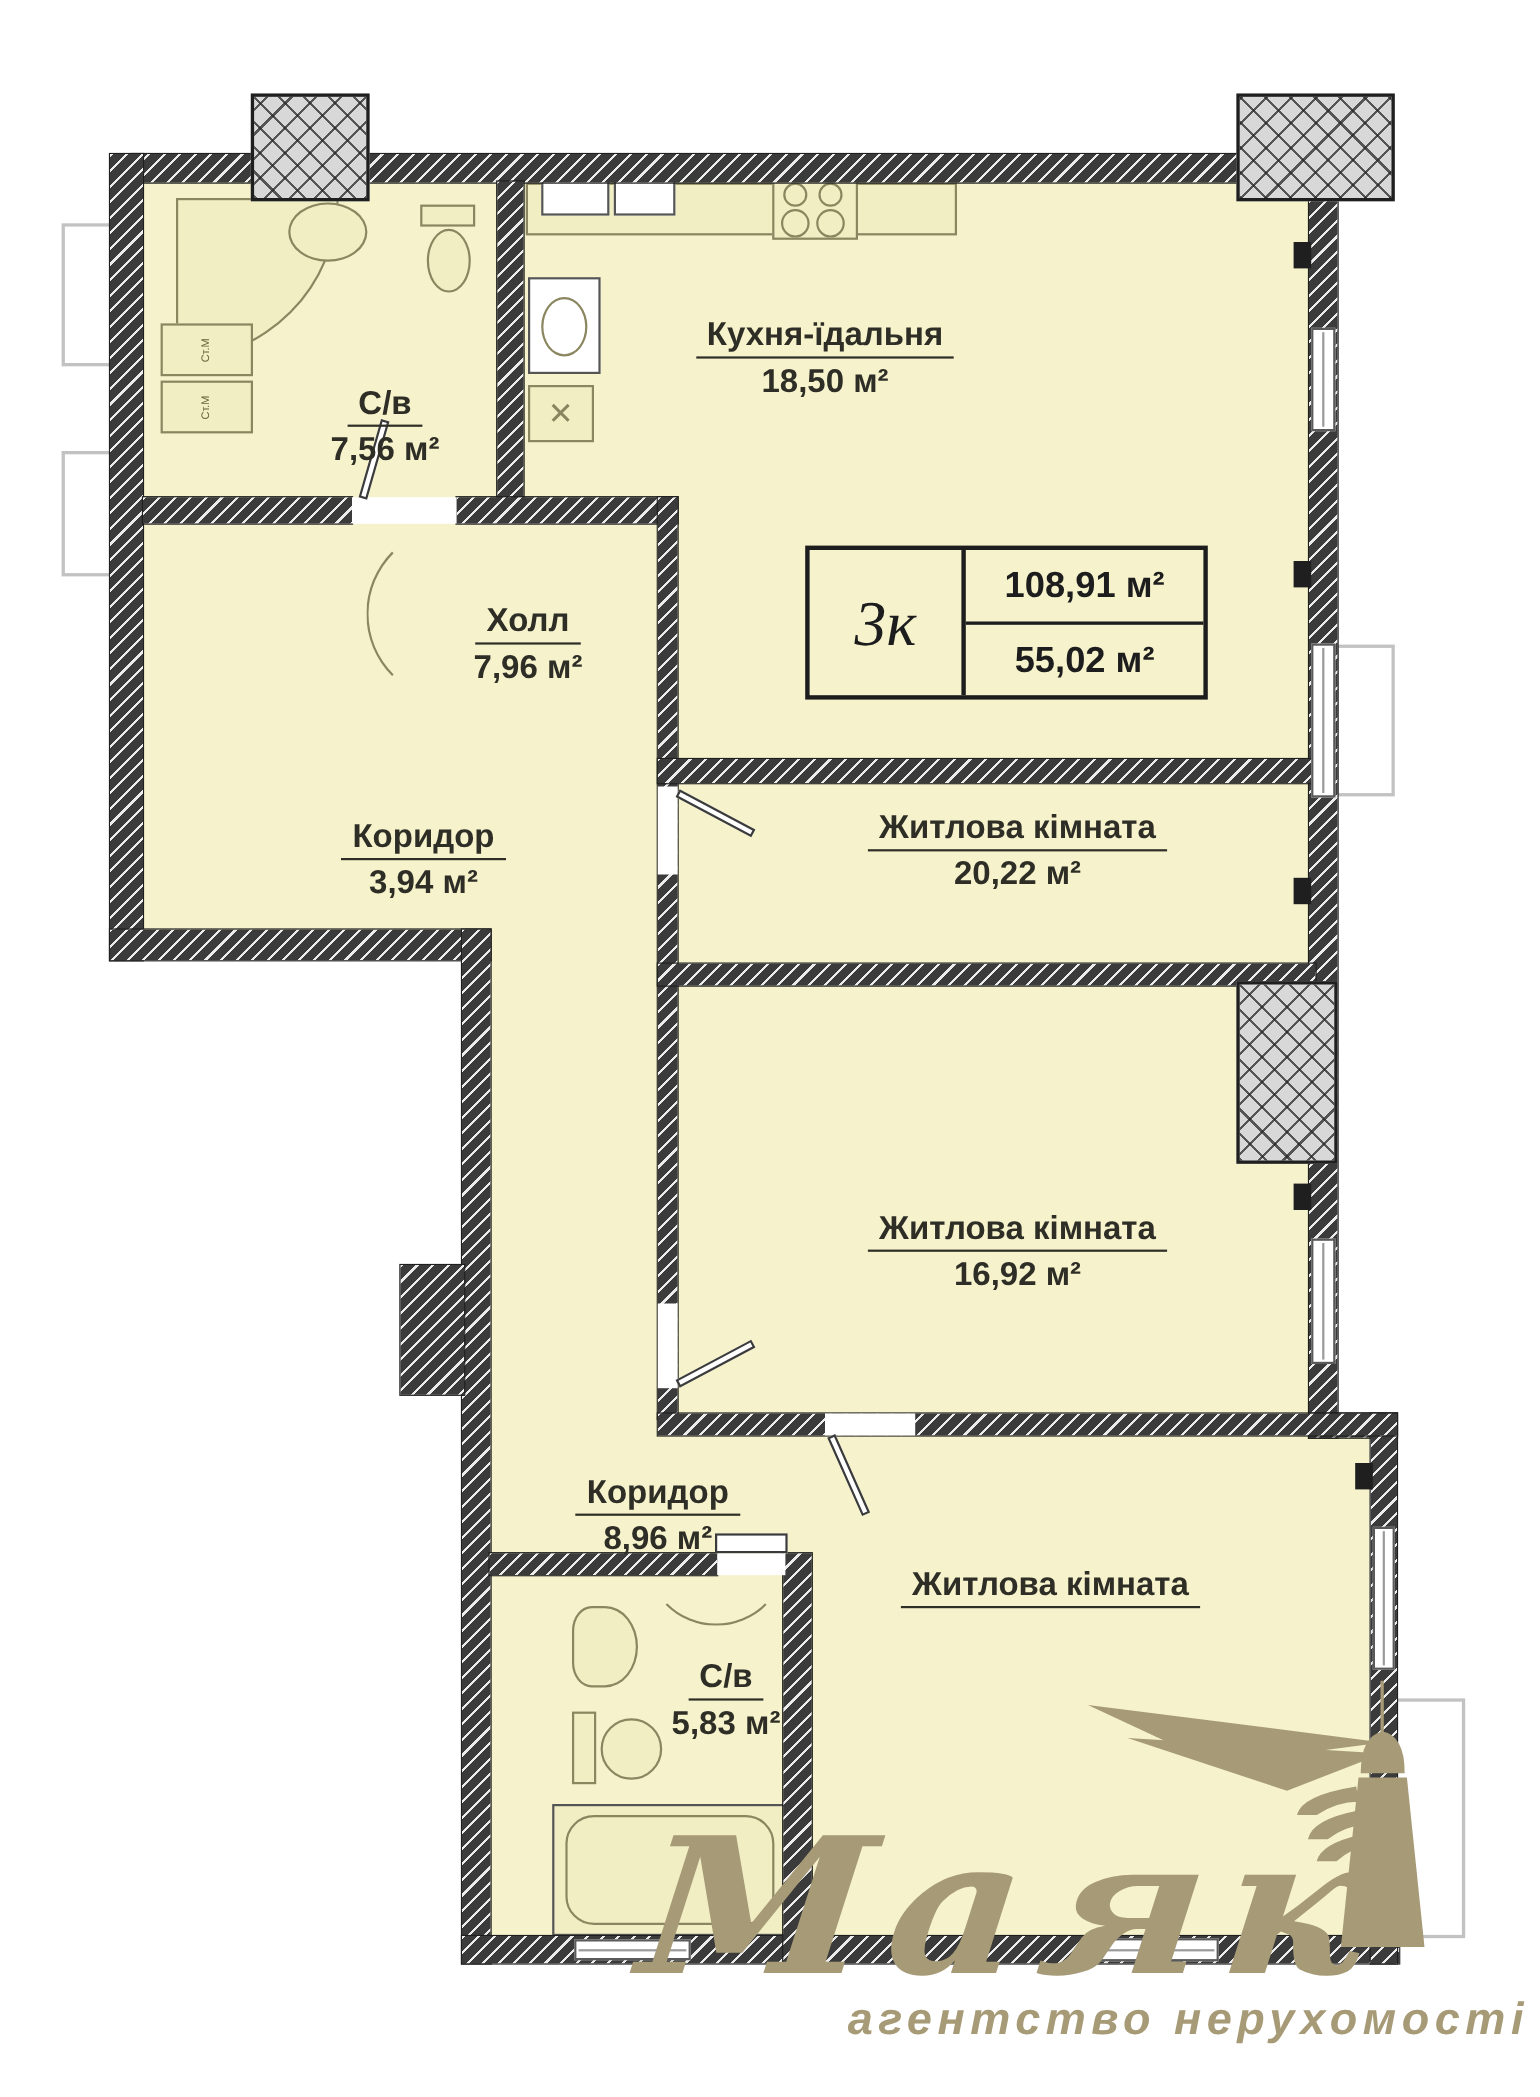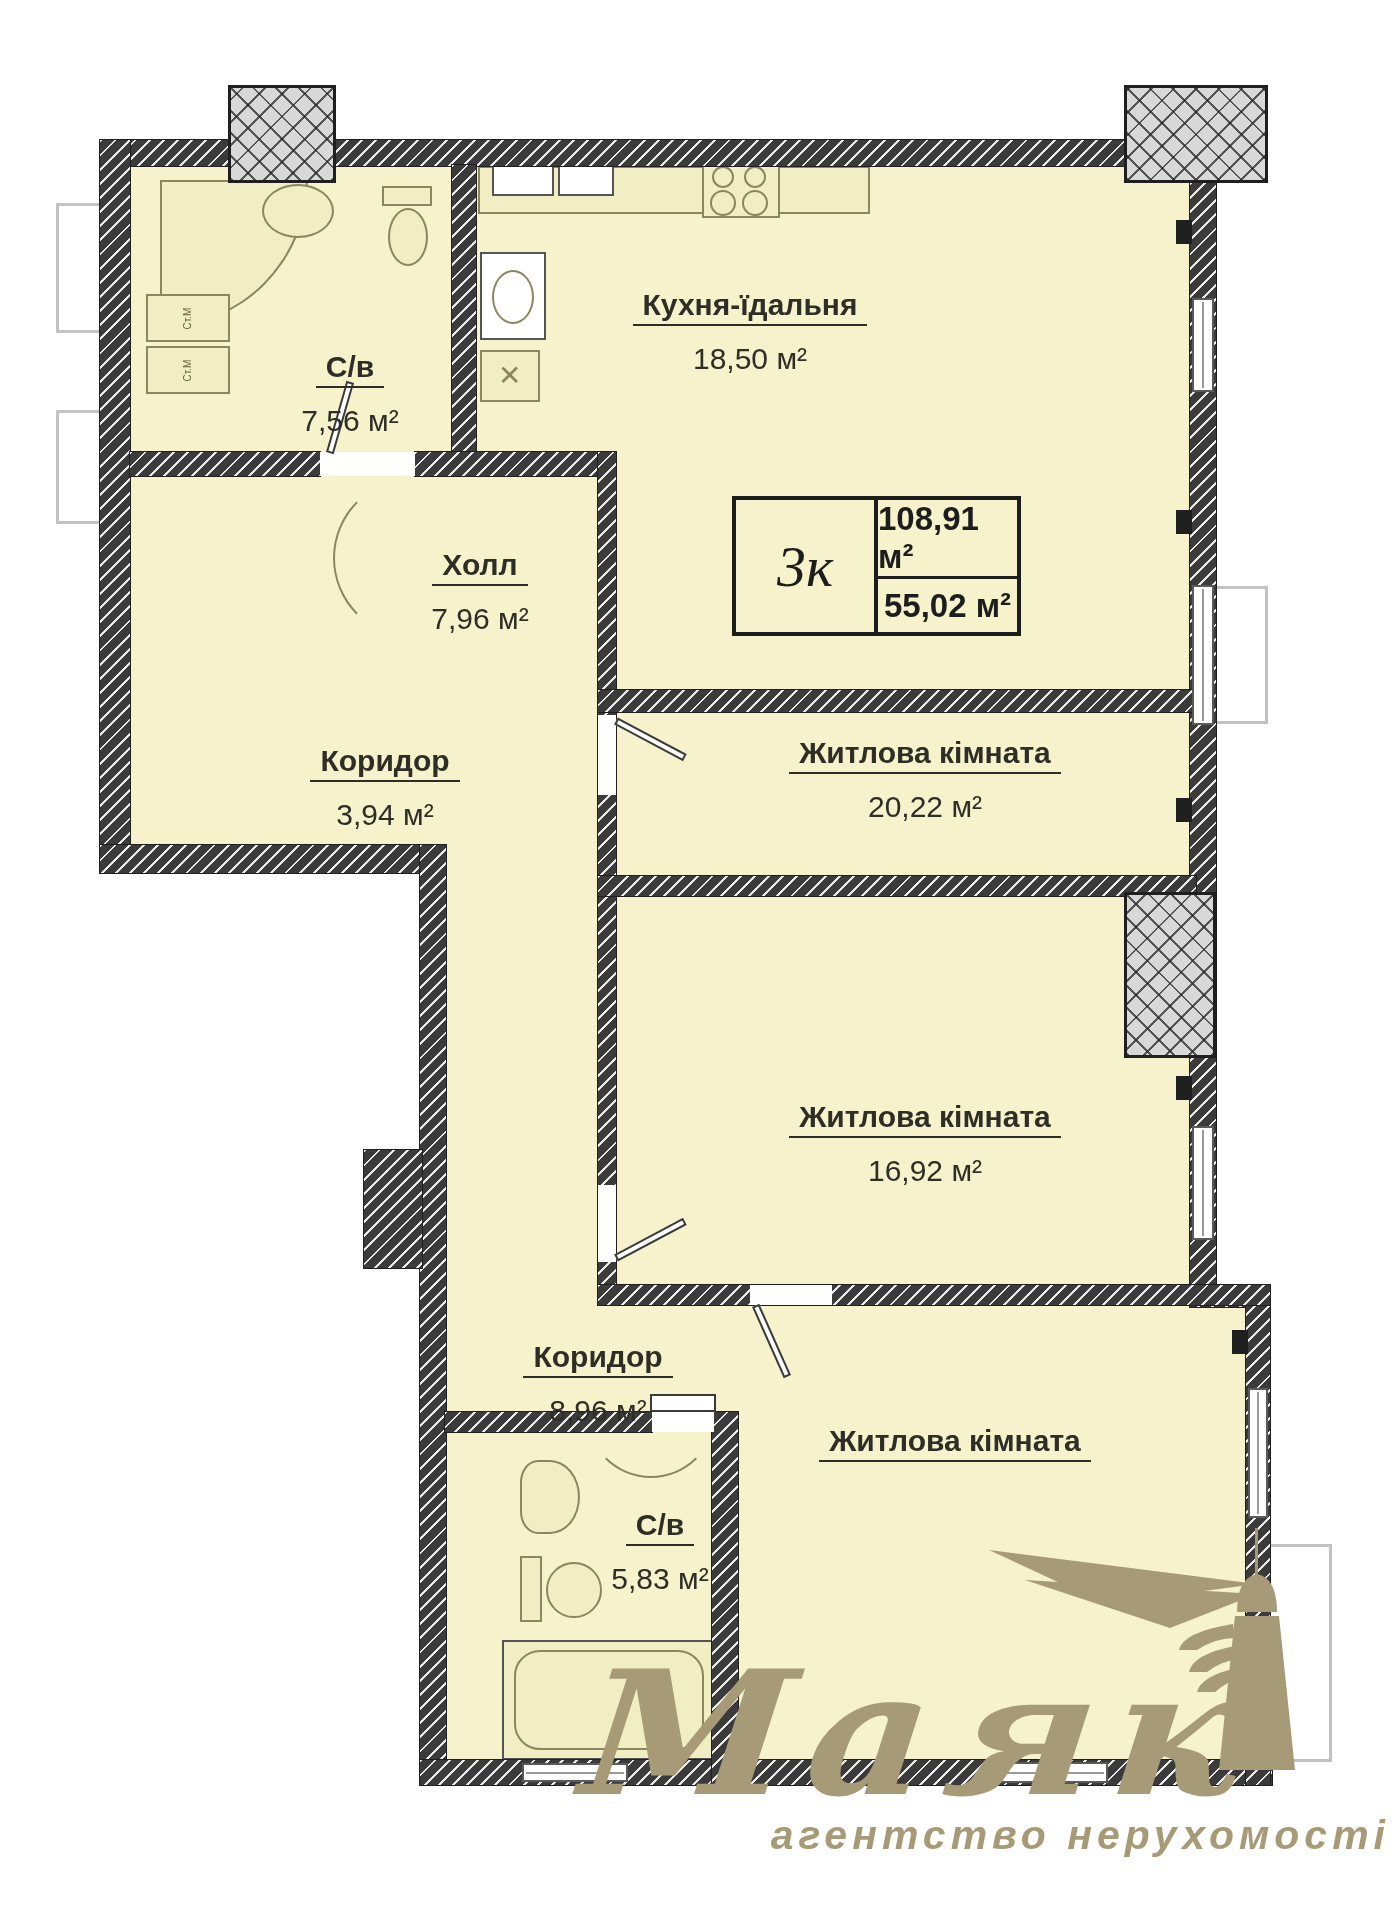--- a/index.html
+++ b/index.html
@@ -20,23 +20,23 @@
   .fixture{position:absolute;background:#f1eec3;border:2px solid #8a8660;z-index:2;box-sizing:border-box;}
   .fixture.white{background:#fff;border-color:#555;}
   .leaf{position:absolute;background:#fff;border:2px solid #3b3b3b;z-index:4;box-sizing:border-box;}
   .arc{position:absolute;border:2px solid #8a8660;border-radius:50%;z-index:2;box-sizing:border-box;background:transparent;}
   .burner{position:absolute;border:2px solid #8a8660;border-radius:50%;box-sizing:border-box;z-index:2;}
   .xmark{position:absolute;z-index:2;color:#8a8660;font-size:28px;line-height:1;}
 
   .room-label{position:absolute;z-index:5;text-align:center;color:#2e2e26;}
   .room-name{display:inline-block;font-size:30px;font-weight:bold;border-bottom:2px solid #2e2e26;
              padding:0 10px 2px;white-space:nowrap;}
-  .room-area{font-size:30px;font-weight:normal;padding-top:16px;white-space:nowrap;}
-
-  .legend{position:absolute;left:732px;top:496px;width:289px;height:140px;border:4px solid #1d1d1d;
+  .room-area{font-size:30px;font-weight:bold;padding-top:4px;white-space:nowrap;}
+
+  .legend{position:absolute;left:732px;top:496px;width:366px;height:140px;border:4px solid #1d1d1d;
           background:#f5f2cc;display:flex;z-index:5;box-sizing:border-box;justify-content:space-between;}
   .legend-left{width:138px;border-right:4px solid #1d1d1d;display:flex;align-items:center;justify-content:center;
           font-family:"Liberation Serif",serif;font-style:italic;font-size:58px;color:#1d1d1d;}
   .legend-right{flex:1;display:flex;flex-direction:column;}
   .legend-row{flex:1;display:flex;align-items:center;justify-content:center;font-size:33px;font-weight:bold;color:#1d1d1d;}
   .legend-row.top{border-bottom:3px solid #1d1d1d;}
 
   .washer{display:flex;align-items:center;justify-content:center;}
   .washer span{transform:rotate(-90deg);font-size:10px;color:#66623d;white-space:nowrap;}
 

